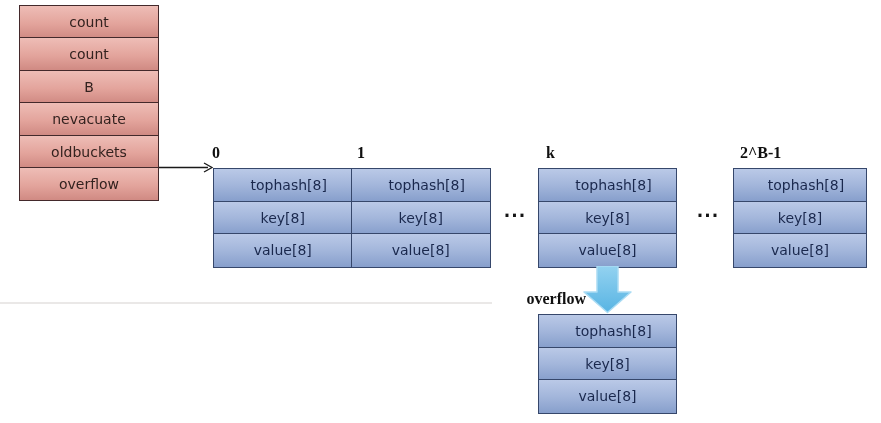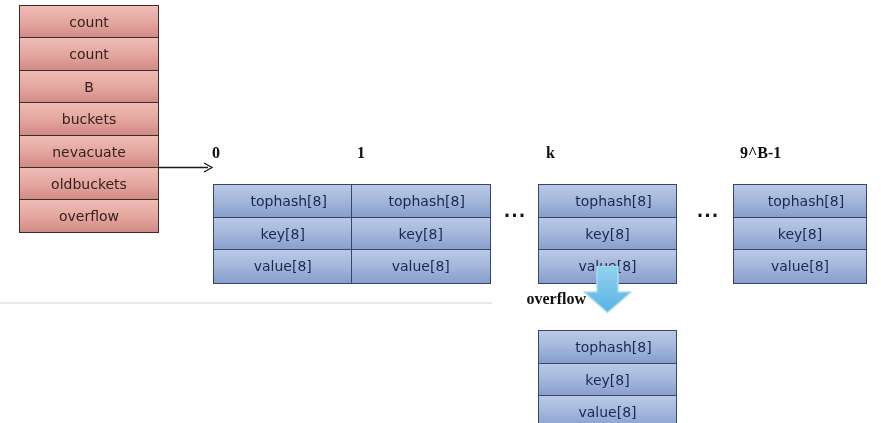--- a/index.html
+++ b/index.html
@@ -22,21 +22,21 @@
   .bucket-pair{position:absolute;display:flex;}
   .bucket-pair .bucket{position:relative;}
   .bucket-pair .bucket + .bucket{margin-left:-1.5px;}
   .slot{
     box-sizing:border-box;height:34.2px;margin-top:-1.5px;
     border:1.5px solid #36476b;
     background:linear-gradient(to bottom,#bac9e7 0%,#a3b6db 50%,#879fcc 100%);
     display:flex;align-items:center;justify-content:center;
     font-size:14px;color:#1a284d;
   }
-  .slot:first-child{margin-top:16px;padding-left:12px;}
+  .slot:first-child{margin-top:0;padding-left:12px;}
   
   .idx-label{
     position:absolute;top:144px;height:18px;
     font-family:"Liberation Serif","DejaVu Serif",serif;
     font-weight:700;font-size:16px;color:#101010;line-height:18px;
   }
   .ellipsis{
     position:absolute;top:206px;width:40px;text-align:center;
     font-weight:700;font-size:17px;color:#141414;letter-spacing:1px;
   }
@@ -53,35 +53,34 @@
 </style>
 </head>
 <body>
 
 <div id="canvas">
 
   <div class="hmap">
     <div class="hmap-row">count</div>
     <div class="hmap-row">count</div>
     <div class="hmap-row">B</div>
-    <div class="hmap-row">buckets</div>
     <div class="hmap-row">nevacuate</div>
     <div class="hmap-row">oldbuckets</div>
     <div class="hmap-row">overflow</div>
   </div>
 
   <svg class="svg-abs" style="left:156px;top:158px;" width="58" height="20">
     <line x1="3" y1="9.5" x2="52" y2="9.5" stroke="#1a1a1a" stroke-width="1.3"></line>
     <path d="M48 5 L56 9.5 L48 14" fill="none" stroke="#1a1a1a" stroke-width="1.3"></path>
   </svg>
 
   <div class="idx-label" style="left:212px;">0</div>
   <div class="idx-label" style="left:357px;">1</div>
   <div class="idx-label" style="left:546px;">k</div>
-  <div class="idx-label" style="left:740px;">9^B-1</div>
+  <div class="idx-label" style="left:740px;">2^B-1</div>
 
   <div class="bucket-pair" style="left:213px;top:168px;">
     <div class="bucket" style="width:139.5px;">
       <div class="slot">tophash[8]</div>
       <div class="slot">key[8]</div>
       <div class="slot">value[8]</div>
     </div>
     <div class="bucket" style="width:139.5px;">
       <div class="slot">tophash[8]</div>
       <div class="slot">key[8]</div>

